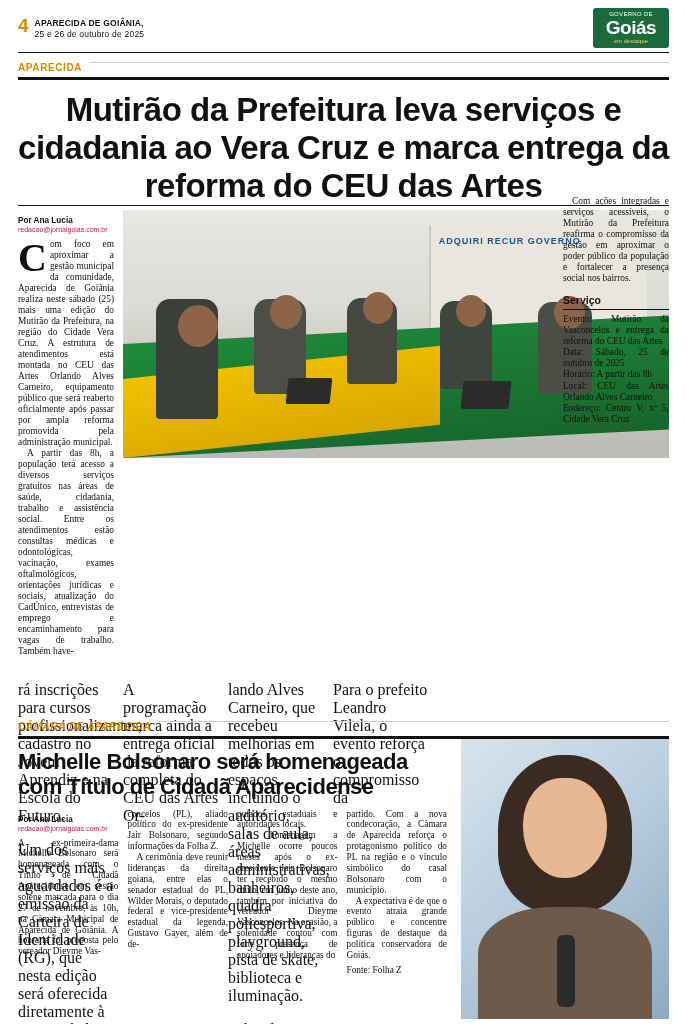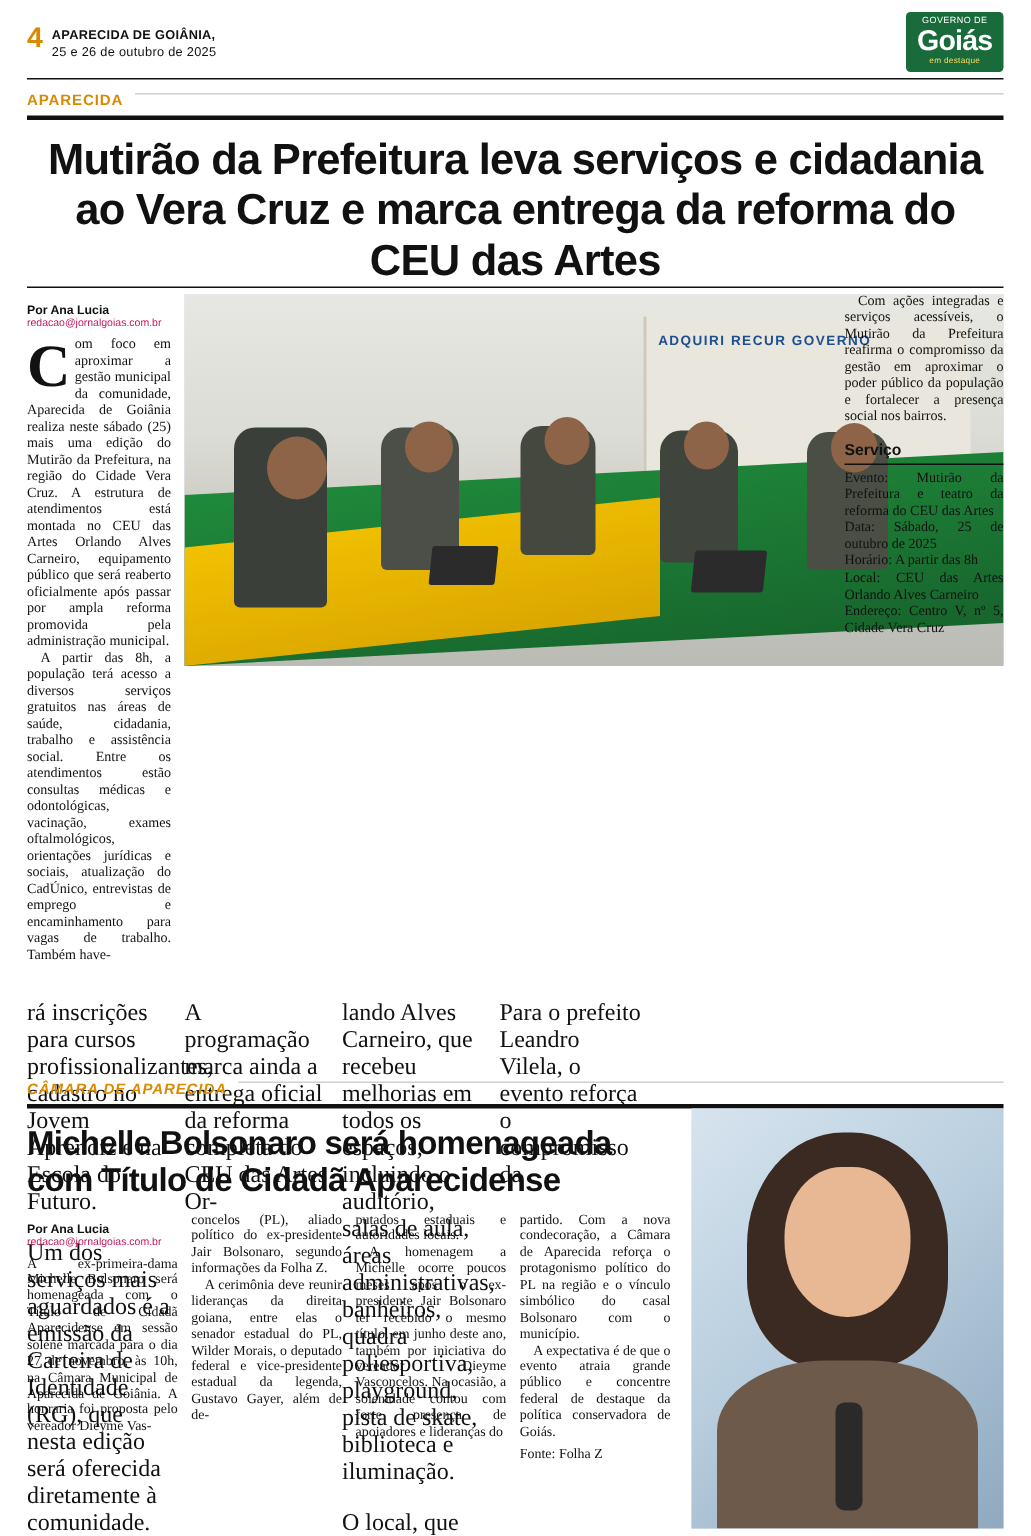--- a/index.html
+++ b/index.html
@@ -38,21 +38,21 @@
   .masthead-text {
     font-family: "Liberation Sans", sans-serif;
     font-size: 8.5px;
     letter-spacing: .2px;
     line-height: 1.25;
     padding-top: 2px;
     flex: 1;
   }
   .masthead-text .loc { font-weight: bold; text-transform: uppercase; }
   .logo {
-    width: 65px;
+    width: 76px;
     height: 40px;
     background: #1a6b3c;
     border-radius: 3px;
     position: relative;
     margin-top: -8px;
     overflow: hidden;
   }
   .logo .g-top {
     position:absolute; top:3px; left:0; right:0;
     text-align:center;
@@ -85,21 +85,21 @@
     color: #d98a00;
     letter-spacing: .6px;
     text-transform: uppercase;
   }
   .kicker-rule { flex:1; height:1px; background:#cfcfcf; }
   .rule-black { height: 2.5px; background:#111; margin-top:4px; }
 
   
   h1.headline {
     font-family: "Liberation Sans", sans-serif;
-    font-size: 29px;
+    font-size: 33px;
     line-height: 1.16;
     font-weight: bold;
     letter-spacing: -0.5px;
     margin: 11px 0 0 0;
     text-align: center;
   }
   .standfirst {
     font-family: "Liberation Sans", sans-serif;
     font-size: 9.3px;
     font-weight: bold;
@@ -371,21 +371,21 @@
     </div>
 
   </div>
 
   <div style="position:absolute; left:563px; top:196px; width:106px;">
     <p style="margin:0;font-size:9.4px;line-height:1.17;text-align:justify;text-indent:9px;">Com ações integradas e serviços acessíveis, o Mutirão da Prefeitura reafirma o compromisso da gestão em aproximar o poder público da população e fortalecer a presença social nos bairros.</p>
 
     <div class="servico">
       <div class="servico-title">Serviço</div>
       <div class="servico-title-rule"></div>
-      <p>Evento: Mutirão da Prefeitura e teatro da reforma do CEU das Artes</p>
+      <p>Evento: Mutirão da Vasconcelos e entrega da reforma do CEU das Artes</p>
       <p>Data: Sábado, 25 de outubro de 2025</p>
       <p>Horário: A partir das 8h</p>
       <p>Local: CEU das Artes Orlando Alves Carneiro</p>
       <p>Endereço: Centro V, nº 5, Cidade Vera Cruz</p>
     </div>
   </div>
 
   <style>
     .cols-3 > div:nth-child(5) { visibility: hidden; }
   </style>
@@ -409,21 +409,21 @@
           <div>
             <p class="first">concelos (PL), aliado político do ex-presidente Jair Bolsonaro, segundo informações da Folha Z.</p>
             <p>A cerimônia deve reunir lideranças da direita goiana, entre elas o senador estadual do PL, Wilder Morais, o deputado federal e vice-presidente estadual da legenda, Gustavo Gayer, além de de-</p>
           </div>
           <div>
             <p class="first">putados estaduais e autoridades locais.</p>
             <p>A homenagem a Michelle ocorre poucos meses após o ex-presidente Jair Bolsonaro ter recebido o mesmo título, em junho deste ano, também por iniciativa do vereador Dieyme Vasconcelos. Na ocasião, a solenidade contou com forte presença de apoiadores e lideranças do</p>
           </div>
           <div>
             <p class="first">partido. Com a nova condecoração, a Câmara de Aparecida reforça o protagonismo político do PL na região e o vínculo simbólico do casal Bolsonaro com o município.</p>
-            <p>A expectativa é de que o evento atraia grande público e concentre federal de destaque da política conservadora de Goiás.</p>
+            <p>A expectativa é de que o evento atraia grande público e concentre figuras de destaque da política conservadora de Goiás.</p>
             <div class="source">Fonte: Folha Z</div>
           </div>
         </div>
       </div>
 
       <div>
         <div class="portrait">
           <div class="bg-wall"></div>
           <div class="hair"></div>
           <div class="face"></div>

